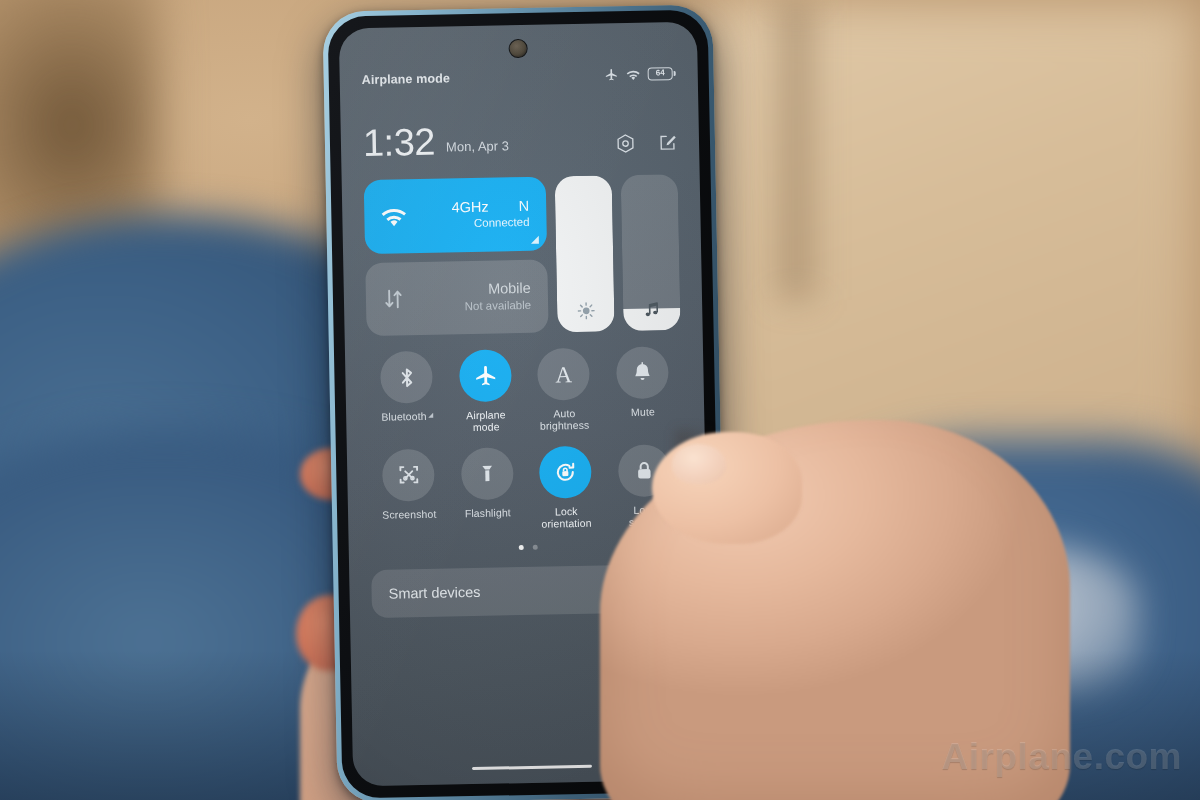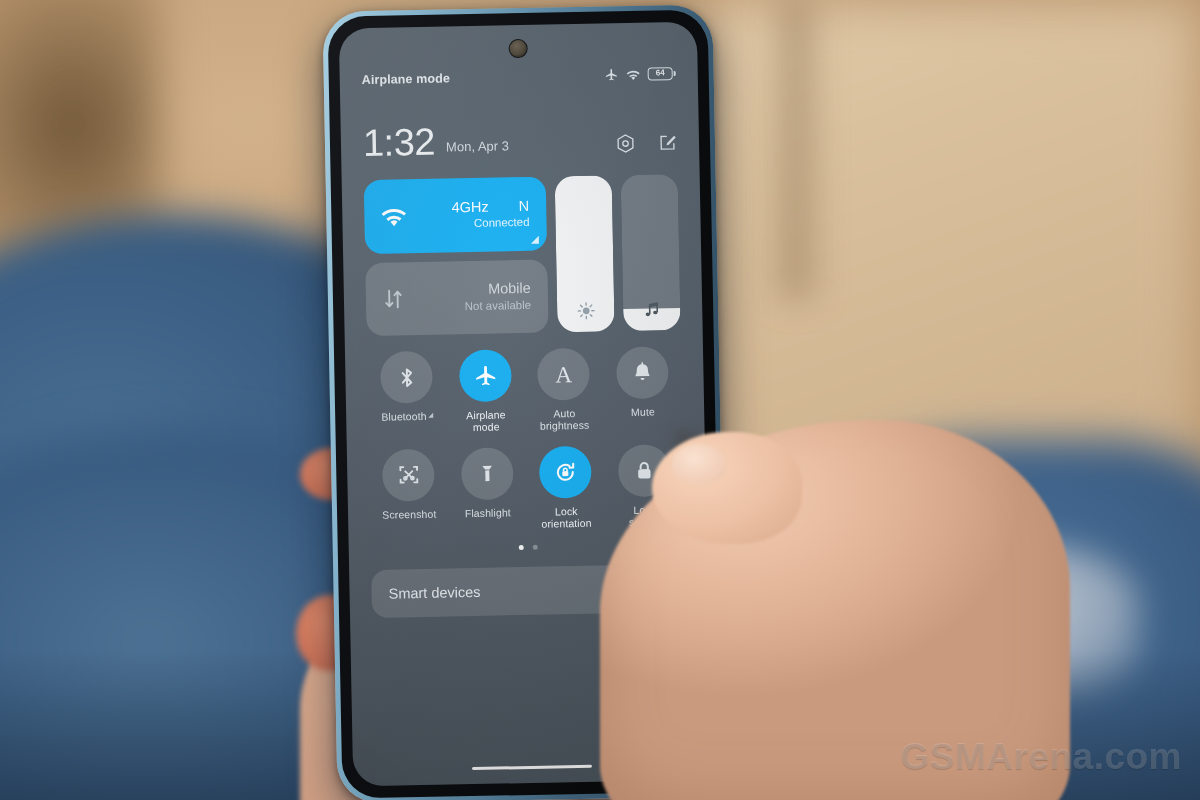--- a/index.html
+++ b/index.html
@@ -516,13 +516,13 @@
     <div class="screen-vignette"></div>
     <div class="screen-gloss"></div>
   </div>
 </div>
 
 <div class="hand-edge-shadow"></div>
 <div class="hand-main"></div>
 <div class="hand-thumb"></div>
 <div class="hand-nail"></div>
 
-<div id="watermark">GSMArena.com</div>
+<div id="watermark">Airplane.com</div>
 
 </body></html>

